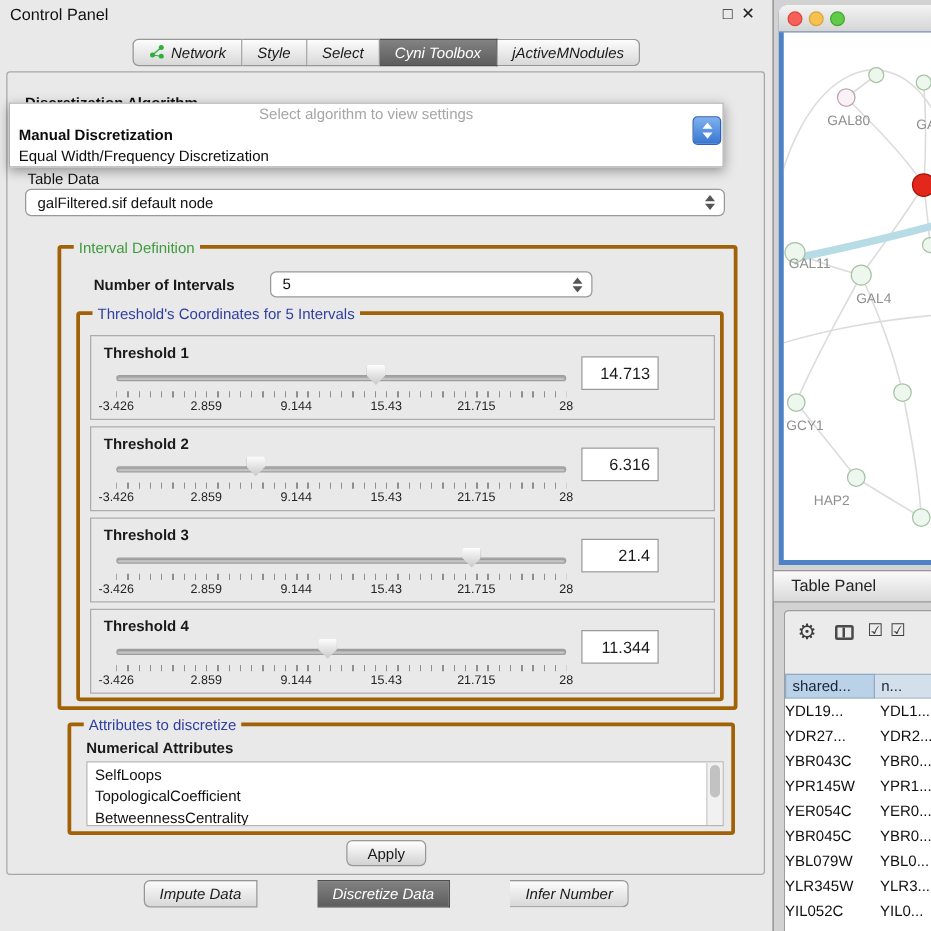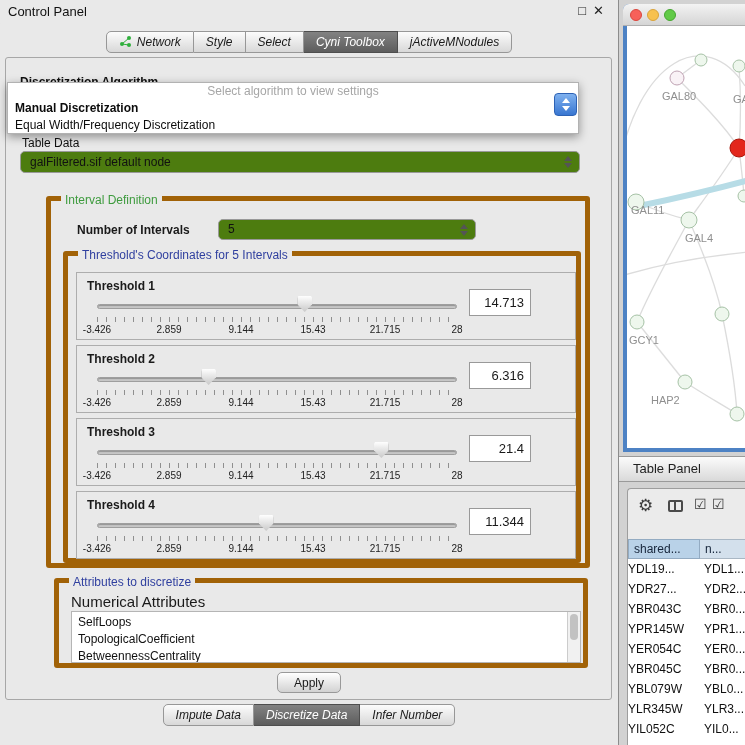--- a/index.html
+++ b/index.html
@@ -7,34 +7,34 @@
   body { position:relative; background:#e9e9e9; font-family:"Liberation Sans",sans-serif; color:#1a1a1a; }
 
   
   .ctrl-panel { position:absolute; left:0; top:0; width:618px; height:703px; background:#e9e9e9;border-radius:26px; }
   .titlebar { position:absolute; left:0; top:0; width:618px; height:24px; }
   .titlebar .title { position:absolute; left:8px; top:4px; font-size:13px; color:#111; }
   .win-btns { position:absolute; right:14px; top:3px; display:flex; gap:7px; font-size:13px; color:#222; }
   .win-btns span { cursor:default; }
 
   .tabs-row { position:absolute; left:0; top:31px; width:618px; display:flex; justify-content:center; }
-  .tabs-bottom { position:absolute; left:0; top:704px; width:618px; display:flex; justify-content:center; }
+  .tabs-bottom { position:absolute; left:0; top:704px; width:618px; display:flex; justify-content:center;gap:48px; }
   .seg { height:22px; padding:0 12px; display:flex; align-items:center; gap:5px;
          background:linear-gradient(#fcfcfc,#d8d8d8); border:1px solid #979797; border-left-width:0;
          font-size:12px; color:#1a1a1a; white-space:nowrap;font-style:italic; }
   .seg:first-child { border-left-width:1px; border-radius:5px 0 0 5px; }
   .seg:last-child { border-radius:0 5px 5px 0; }
   .seg.selected { background:linear-gradient(#828282,#5d5d5d); color:#fff; border-color:#4e4e4e; }
 
   .panel-border { position:absolute; left:5px; top:57px; width:607px; height:643px;
                   border:1px solid #a7a7a7; border-radius:3px; }
 
   .algo-label { position:absolute; left:20px; top:75px; font-size:12px; font-weight:bold; color:#111; }
 
-  .combo { position:absolute; background:#4d7c0f; border:1px solid #999; border-radius:5px; }
+  .combo { position:absolute; background:#ffffff; border:1px solid #999; border-radius:5px; }
   .combo-text { display:block; padding-left:9px; font-size:12px; color:#111; overflow:hidden; white-space:nowrap; }
   .combo-arrows { position:absolute; right:7px; top:50%; transform:translateY(-50%); width:8px; height:12px; }
   .combo-arrows i { position:absolute; left:0; width:0; height:0; border-left:4px solid transparent; border-right:4px solid transparent; }
   .combo-arrows .up { top:0; border-bottom:5px solid #555; }
   .combo-arrows .dn { bottom:0; border-top:5px solid #555; }
 
   .algo-combo { left:18px; top:92px; width:560px; height:25px; z-index:1; }
 
   .algo-popup { position:absolute; left:7px; top:82px; width:572px; height:52px; background:#fff;
                 border:1px solid #b2b2b2; box-shadow:0 3px 9px rgba(0,0,0,.38); z-index:4; }
@@ -46,21 +46,21 @@
                         border-radius:4px; background:linear-gradient(#7fb1ef,#3876d1); border:1px solid #2d62b5; }
   .combo-stepper-blue i { position:absolute; left:50%; transform:translateX(-50%); width:0; height:0;
                           border-left:4px solid transparent; border-right:4px solid transparent; }
   .combo-stepper-blue .up { top:4px; border-bottom:5px solid #fff; }
   .combo-stepper-blue .dn { bottom:4px; border-top:5px solid #fff; }
 
   .td-label { position:absolute; left:22px; top:136px; font-size:12px; color:#111; }
   .td-combo { left:20px; top:151px; width:560px; height:22px; }
   .td-combo .combo-text { line-height:20px; }
 
-  .group { position:absolute; border:5px solid #a16207; border-radius:3px; }
+  .group { position:absolute; border:3px solid #a16207; border-radius:3px; }
   .group-title { position:absolute; top:-8px; left:10px; background:#e9e9e9; padding:0 4px; font-size:12px; white-space:nowrap; }
   .group-title.green { color:#3e9b3e; }
   .group-title.blue  { color:#2f3f9f; }
 
   .interval-group { left:46px; top:196px; width:544px; height:372px; }
   .ni-label { position:absolute; left:20px; top:22px; font-size:12px; font-weight:bold;padding-left:6px; }
   .ni-combo { left:167px; top:18px; width:258px; height:21px; }
   .ni-combo .combo-text { line-height:19px; }
 
   .thresholds-group { left:12px; top:50px; width:518px; height:312px; }
@@ -76,21 +76,21 @@
   .thumb { position:absolute; top:1px; width:15px; height:16px; transform:translateX(-50%);
            background:linear-gradient(#fefefe,#c9c9c9);
            clip-path:polygon(8% 0,92% 0,100% 12%,100% 52%,50% 100%,0 52%,0 12%);
            filter:drop-shadow(0 1px 1px rgba(0,0,0,.45)); }
   .ticks { position:absolute; left:0; top:22px; width:100%; height:5px;
            background:repeating-linear-gradient(90deg,#8f8f8f 0,#8f8f8f 1px,transparent 1px,transparent 9px); }
   .scale { position:absolute; left:0; top:29px; width:100%; height:12px; font-size:10px; color:#222; }
   .scale span { position:absolute; transform:translateX(-50%); white-space:nowrap; }
 
   .attr-group { left:54px; top:578px; width:534px; height:90px; }
-  .attr-subtitle { position:absolute; left:12px; top:10px; font-size:15px; font-weight:normal; }
+  .attr-subtitle { position:absolute; left:12px; top:10px; font-size:12px; font-weight:bold; }
   .attr-list { position:absolute; left:12px; top:28px; width:510px; height:52px; background:#fff;
                border:1px solid #b5b5b5; overflow:hidden; padding-top:2px; }
   .attr-item { height:17px; line-height:17px; padding-left:6px; font-size:12px; color:#111; }
   .attr-scroll { position:absolute; right:0; top:0; width:13px; height:100%; background:#f1f1f1; border-left:1px solid #ccc; }
   .attr-thumb { position:absolute; left:2px; top:2px; width:8px; height:26px; background:#c2c2c2; border-radius:4px; }
 
   .apply-btn { position:absolute; left:277px; top:672px; width:64px; height:21px; border-radius:5px;
                background:linear-gradient(#ffffff,#d2d2d2); border:1px solid #999; font-size:12px;
                display:flex; align-items:center; justify-content:center; }
 

